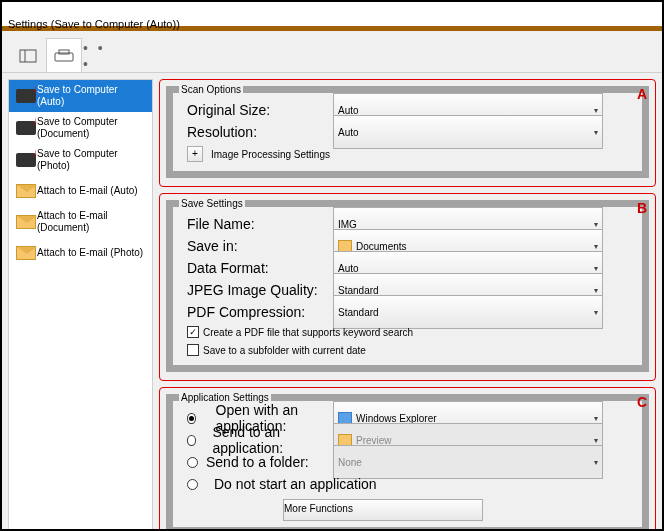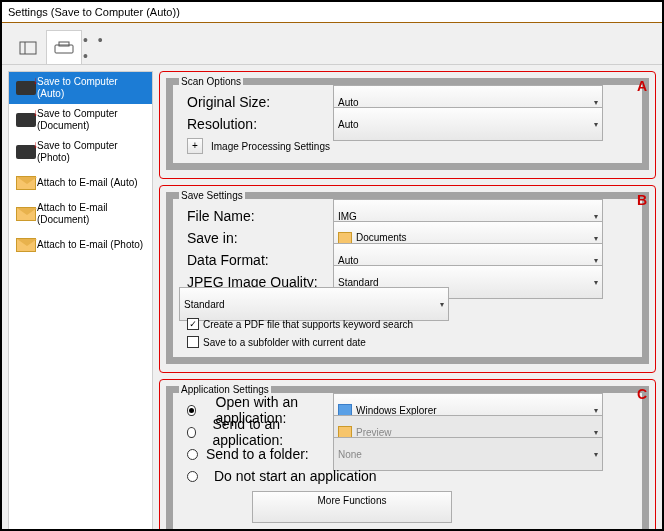--- a/index.html
+++ b/index.html
@@ -1,19 +1,19 @@
 <!DOCTYPE html>
 <html><head>
 <meta charset="utf-8">
 <style>
   * { box-sizing: border-box; font-family: "Segoe UI", Tahoma, sans-serif; }
   body { margin: 0; background: #fff; }
   .frame { width: 664px; height: 531px; border: 2px solid #000; position: relative; overflow: hidden; }
   .window { width: 100%; height: 100%; display: flex; flex-direction: column; }
-  .titlebar { height: 29px; padding: 0 6px; border-bottom: 1px solid #a16207; font-size: 11px; line-height: 20px; color: #000; }
+  .titlebar { height: 29px; padding: 12px 6px; border-bottom: 5px solid #a16207; font-size: 11px; line-height: 20px; color: #000; }
   .body { flex: 1; display: flex; flex-direction: column; background: #f0f0f0; }
   .toolbar { display: flex; align-items: flex-end; border-bottom: 1px solid #cfcfcf; height: 42px; padding-left: 8px; gap: 0; }
   .tool-tab { width: 36px; height: 34px; display: flex; align-items: center; justify-content: center; border: 1px solid transparent; border-bottom: none; }
   .tool-tab.active { background: #fff; border-color: #cfcfcf; }
   .tool-dots { letter-spacing: 3px; font-size: 14px; color: #666; }
   .mid { flex: 1; display: flex; overflow: hidden; }
   .sidebar { width: 145px; background: #fff; border: 1px solid #cfcfcf; margin: 6px 0 6px 6px; overflow-y: auto; }
   .side-item { display: flex; align-items: center; gap: 0; padding: 4px 6px; font-size: 10px; line-height: 12px; cursor: pointer; }
   .side-item.selected { background: #1c7cd5; color: #fff; }
   .side-icon { width: 22px; height: 22px; flex-shrink: 0; display: flex; align-items: center; justify-content: center; }
@@ -25,21 +25,21 @@
   .row { display: flex; align-items: center; height: 22px; gap: 4px; }
   .lbl { width: 150px; font-size: 14px; color: #000; padding-left: 8px; }
   .combo { width: 270px; height: 34px; border: 1px solid #adadad; background: linear-gradient(#fdfdfd,#e8e8e8); font-size: 10px; padding: 0 4px; display: flex; align-items: center; justify-content: space-between; }
   .combo.disabled { background: #e8e8e8; color: #888; }
   .combo .chev { font-size: 8px; color: #444; }
   .exp-btn { width: 16px; height: 16px; border: 1px solid #adadad; background: linear-gradient(#fdfdfd,#e8e8e8); font-size: 10px; text-align: center; line-height: 14px; margin-left: 8px; }
   .chk-row { display: flex; align-items: center; gap: 4px; font-size: 10px; padding: 3px 0 3px 8px; }
   .chk { width: 12px; height: 12px; border: 1px solid #333; background: #fff; display: inline-flex; align-items: center; justify-content: center; font-size: 9px; }
   .radio { width: 11px; height: 11px; border: 1px solid #333; border-radius: 50%; background: #fff; display: inline-flex; align-items: center; justify-content: center; }
   .radio.sel::after { content: ""; width: 5px; height: 5px; background: #000; border-radius: 50%; }
-  .morefn { width: 200px; height: 32px; border: 1px solid #adadad; background: linear-gradient(#fdfdfd,#e8e8e8); font-size: 10px; text-align: center; line-height: 18px; margin: 4px auto 0 73px; }
+  .morefn { width: 200px; height: 22px; border: 1px solid #adadad; background: linear-gradient(#fdfdfd,#e8e8e8); font-size: 10px; line-height: 18px; margin: 4px auto 0 104px; }
   .footer { display: flex; padding: 4px 6px; gap: 6px; border-top: 1px solid #cfcfcf; background: #f0f0f0; }
   .footer .spacer { flex: 1; }
   .btn { min-width: 100px; height: 22px; border: 1px solid #adadad; background: linear-gradient(#fdfdfd,#e8e8e8); font-size: 10px; text-align: center; line-height: 20px; }
   .btn.primary { border: 1.5px solid #0078d7; }
   
   .ic-scan { width:20px; height:14px; background:#333; border-radius:2px; position:relative; }
   .ic-scan::after { content:"↓"; color:#c00; position:absolute; right:-2px; top:-6px; font-size:10px; font-weight:bold; }
   .ic-mail { width:20px; height:14px; background:#f7c56b; border:1px solid #cc9a2b; position:relative; }
   .ic-mail::before { content:""; position:absolute; left:0; right:0; top:0; border-left:10px solid transparent; border-right:10px solid transparent; border-top:7px solid #e8b24d; }
   .combo .ci { width:14px; height:12px; display:inline-block; margin-right:4px; }
@@ -144,21 +144,21 @@
             <div class="row">
               <span class="lbl">File Name:</span>
               <div class="combo">
                 <span>IMG</span>
                 <span class="chev">▾</span>
               </div>
             </div>
             <div class="row">
               <span class="lbl">Save in:</span>
               <div class="combo">
-                <span style="display:flex;align-items:flex-start">
+                <span style="display:flex;align-items:center">
                       <span class="ci folder"></span>
                       <span>Documents</span>
                     </span>
                 <span class="chev">▾</span>
               </div>
             </div>
             <div class="row">
               <span class="lbl">Data Format:</span>
               <div class="combo">
                 <span>Auto</span>
@@ -166,20 +166,21 @@
               </div>
             </div>
             <div class="row">
               <span class="lbl">JPEG Image Quality:</span>
               <div class="combo">
                 <span>Standard</span>
                 <span class="chev">▾</span>
               </div>
             </div>
             <div class="row">
+              <span class="lbl">PDF Compression:</span>
               <div class="combo">
                 <span>Standard</span>
                 <span class="chev">▾</span>
               </div>
             </div>
             <div class="chk-row">
               <span class="chk">✓</span>
               <span>Create a PDF file that supports keyword search</span>
             </div>
             <div class="chk-row">

